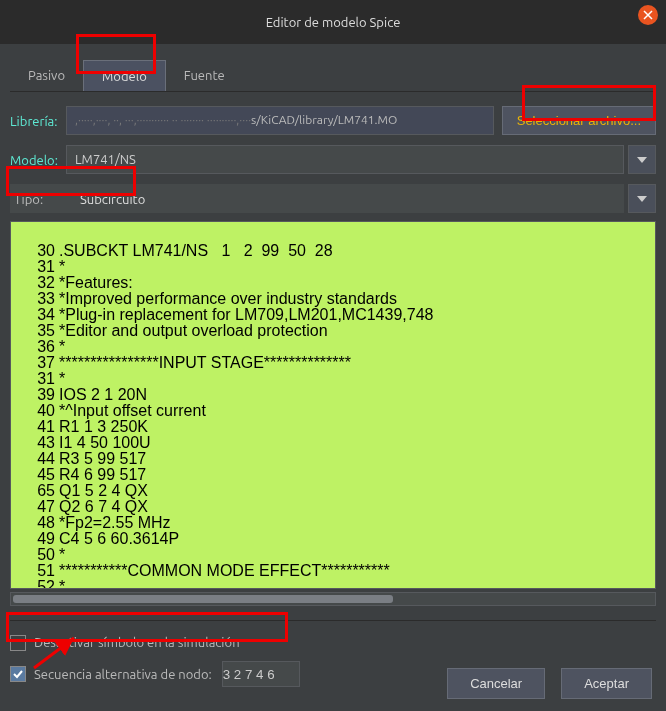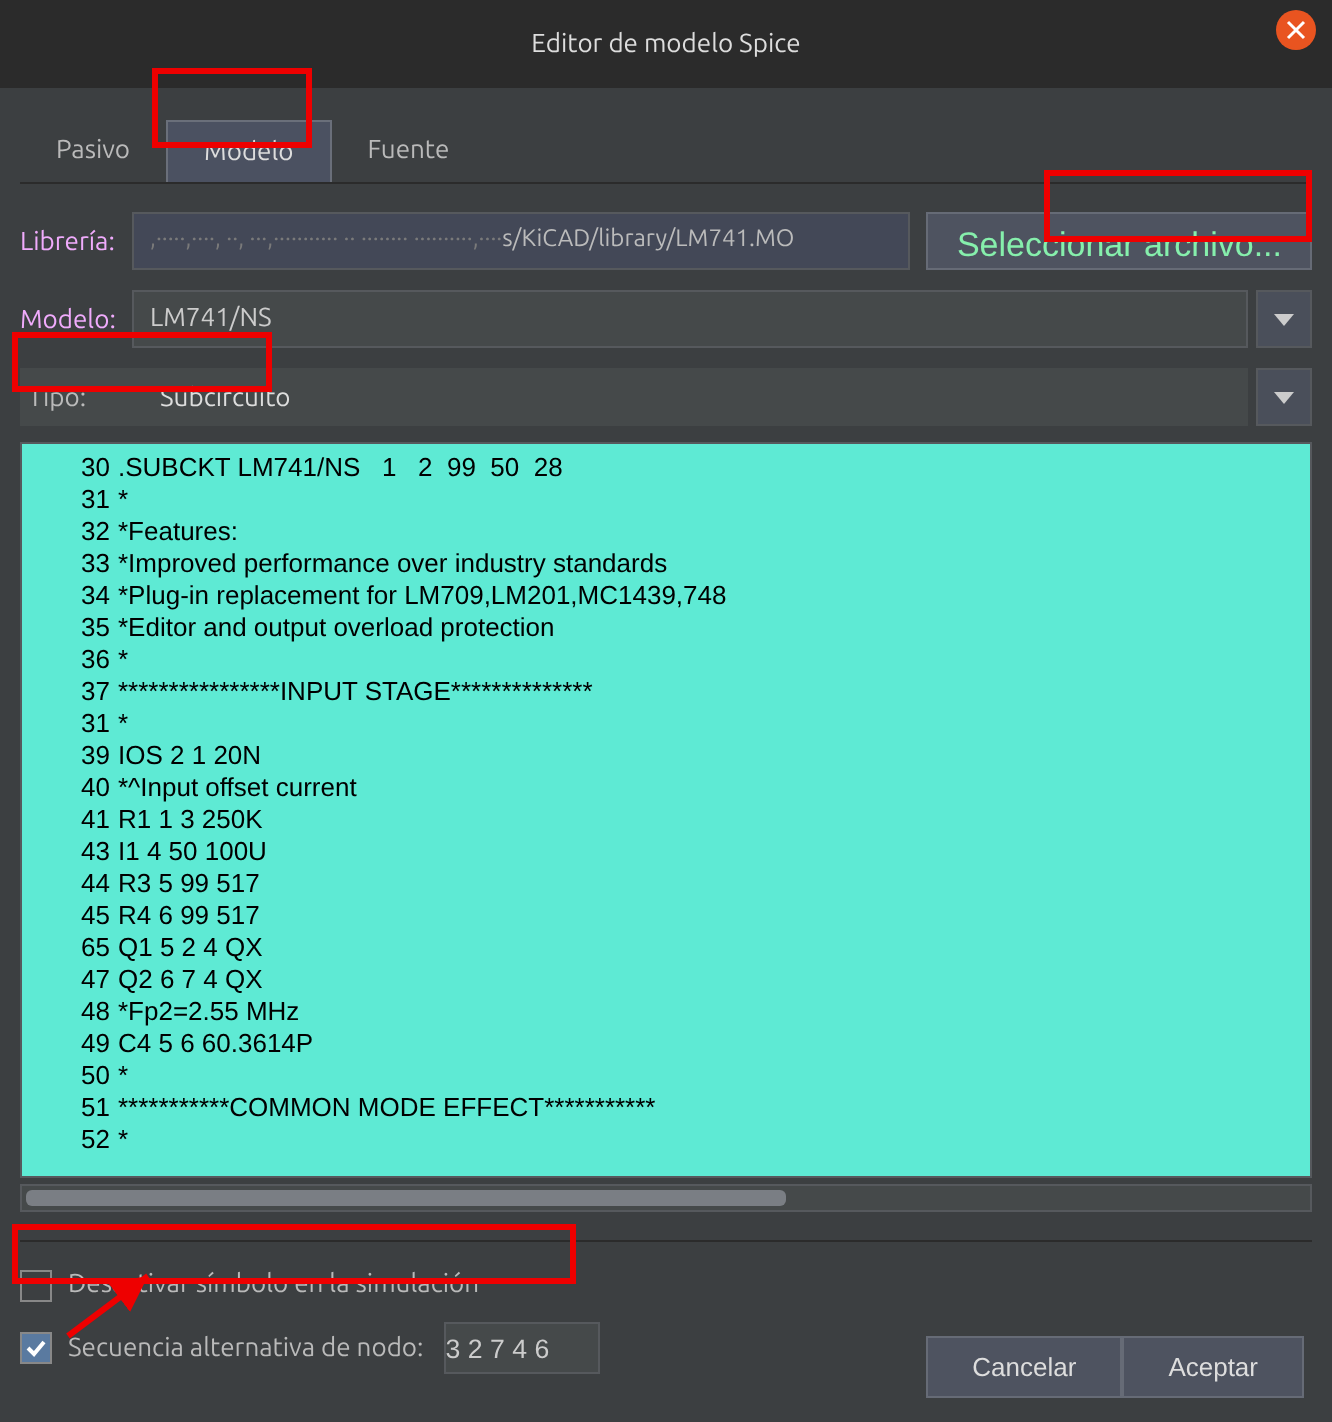--- a/index.html
+++ b/index.html
@@ -7,45 +7,45 @@
 .titlebar{height:44px;background:#2b2b2b;display:flex;align-items:center;justify-content:center;position:relative}
 .titlebar .title{color:#ddd;font-size:13px}
 .close-btn{position:absolute;right:8px;top:5px;width:20px;height:20px;background:#e95420;border-radius:50%;display:flex;align-items:center;justify-content:center;cursor:pointer}
 .close-btn svg{width:10px;height:10px}
 .content{padding:8px 10px 0 10px}
 .tabs{display:flex;background:#3c3f41;border-bottom:1px solid #2b2b2b;margin-bottom:14px;padding-top:8px}
 .tab{padding:8px 18px;color:#bababa;cursor:pointer;font-size:13px}
 .tab.active{background:#4b5161;border:1px solid #6a6f7a;border-bottom:none;color:#ddd}
 .hl-red{border:3px solid #e00;position:absolute;pointer-events:none}
 .form-row{display:flex;align-items:center;margin-bottom:10px}
-.form-row .lbl{width:56px;color:#f0abfc;font-size:13px}
+.form-row .lbl{width:56px;color:#5eead4;font-size:13px}
 .lib-input{flex:1;background:#434857;border:1px solid #56595d;color:#bbb;padding:6px 8px;font-size:12px;height:29px;overflow:hidden;white-space:nowrap}
-.file-btn{margin-left:8px;background:#4e5360;border:1px solid #666b76;color:#86efac;padding:6px 14px;font-size:17px;cursor:pointer;height:29px}
+.file-btn{margin-left:8px;background:#4e5360;border:1px solid #666b76;color:#eab308;padding:6px 14px;font-size:13px;cursor:pointer;height:29px}
 .model-input{flex:1;background:#45494a;border:1px solid #56595d;color:#ccc;padding:6px 8px;font-size:13px;height:29px}
 .dd-btn{width:28px;height:29px;background:#4a4f5a;border:1px solid #56595d;margin-left:4px;display:flex;align-items:center;justify-content:center;cursor:pointer}
 .type-row{display:flex;align-items:flex-end;margin-bottom:8px}
 .type-lbl{width:56px;padding-left:4px}
 .type-val{padding:6px 14px;color:#ddd}
 .type-box{background:#45494a;flex:1;height:29px;display:flex;align-items:center}
-.code-area{background:#5eead4;color:#000;font-family:Arial,sans-serif;font-size:13px;height:368px;overflow:hidden;padding:4px 0 0 0;line-height:16px;border:1px solid #56595d}
+.code-area{background:#bef264;color:#000;font-family:Arial,sans-serif;font-size:16px;height:368px;overflow:hidden;padding:21px 0 0 0;line-height:16px;border:1px solid #56595d}
 .code-line{display:flex}
 .code-line .ln{width:48px;text-align:right;padding-right:4px;color:#000}
 .code-line .ct{flex:1;white-space:pre}
 .hscroll{height:14px;background:#45494a;border:1px solid #56595d;margin-top:3px;position:relative}
 .hscroll .thumb{position:absolute;left:2px;top:2px;width:380px;height:8px;background:#7a7e84;border-radius:3px}
 .divider{height:1px;background:#2b2b2b;margin:14px 0}
 .chk-row{display:flex;margin-bottom:10px}
 .chk{width:16px;height:16px;border:1px solid #888;margin-right:8px;background:#3c3f41;display:flex;align-items:center;justify-content:center;cursor:pointer}
 .chk.checked{background:#5a7aa0}
 .chk.checked svg{display:block}
 .chk svg{display:none;width:10px;height:10px}
 .seq-row{display:flex;align-items:center}
 .seq-input{background:#45494a;border:1px solid #56595d;color:#ccc;padding:6px 0;width:78px;height:26px;margin-left:10px}
 .arrow-svg{position:absolute;left:30px;top:632px}
-.btn-bar{position:absolute;bottom:12px;right:14px;display:flex;gap:0}
+.btn-bar{position:absolute;bottom:12px;right:14px;display:flex;gap:16px}
 .btn{background:#4e5360;border:1px solid #666b76;color:#ddd;padding:7px 22px;font-size:13px;cursor:pointer}
 </style>
 </head>
 <body>
 
 <div class="titlebar">
   <span class="title">Editor de modelo Spice</span>
   <div class="close-btn">
     <svg viewBox="0 0 10 10">
         <path d="M1 1L9 9M9 1L1 9" stroke="#fff" stroke-width="1.5"></path>

